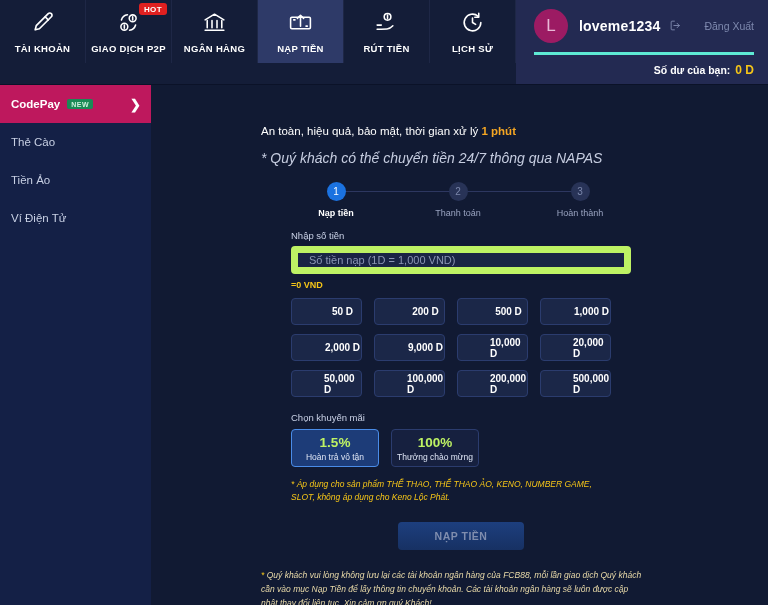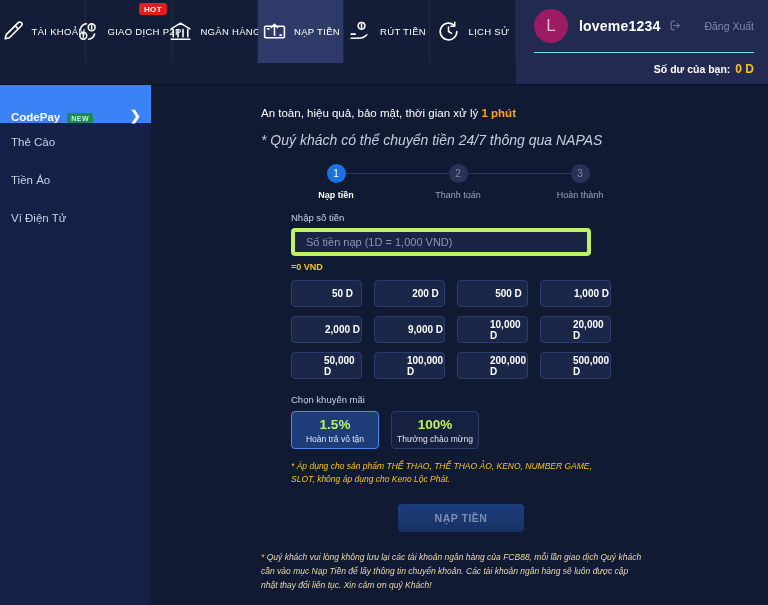--- a/index.html
+++ b/index.html
@@ -14,32 +14,32 @@
   
   .topbar {
     display: flex; height: 85px; width: 768px;
     background: #141d38;
     border-bottom: 1px solid #0b1228;
   }
   .nav { display: flex; height: 85px; }
   .nav-item {
     position: relative;
     width: 86px; height: 63px;
-    display: flex; flex-direction: row;
+    display: flex; flex-direction: column;
     align-items: center; justify-content: center;
     gap: 7px;
     border-right: 1px solid #1e2746;
     cursor: pointer;
   }
   .nav-item:first-child { border-left: none; }
   .nav-item.active { background: #2e3a68; }
   .nav-ico { width: 26px; height: 26px; color: #ffffff; display:flex; align-items:center; justify-content:center; }
   .nav-ico svg { width: 25px; height: 25px; display: block; }
   .nav-label {
-    font-size: 9.5px; font-weight: normal; color: #ffffff;
+    font-size: 9.5px; font-weight: bold; color: #ffffff;
     letter-spacing: .3px; white-space: nowrap;
   }
   .hot-badge {
     position: absolute; top: 3px; right: 4px;
     background: #e02020; color: #fff;
     font-size: 8px; font-weight: bold;
     padding: 1.5px 5px; border-radius: 3px;
     letter-spacing: .4px;
   }
 
@@ -60,54 +60,54 @@
   .username {
     margin-left: 11px; color: #ffffff;
     font-size: 14px; font-weight: bold; letter-spacing: .2px;
   }
   .logout {
     margin-left: auto; display: flex; align-items: center; gap: 22px;
     color: #7e89ae; font-size: 10.5px; cursor: pointer;
   }
   .logout svg { width: 13px; height: 13px; }
   .balrow {
-    border-top: 1px solid #5eead4;
+    border-top: 3px solid #5eead4;
     height: 32px; display: flex; align-items: center; justify-content: flex-end;
   }
   .bal-label { color: #ffffff; font-size: 10.5px; font-weight: bold; }
   .bal-value { color: #f5c518; font-size: 12px; font-weight: bold; margin-left: 5px; }
 
   
   .body { display: flex; height: 520px; }
 
   
   .sidebar { width: 151px; background: #142046; height: 520px; padding-top: 0; }
   .side-item {
     height: 38px; display: flex; align-items: center;
     padding: 0 10px 0 11px;
     color: #c8d0e4; font-size: 11.5px;
     cursor: pointer;
   }
-  .side-item.active { background: #3b82f6; color: #ffffff; font-weight: bold; align-items: flex-end; }
+  .side-item.active { background: #be185d; color: #ffffff; font-weight: bold; }
   .new-badge {
     background: #1b8a56; color: #cdf0dd;
     font-size: 7px; font-weight: bold;
     padding: 1.5px 4px; border-radius: 2px;
     margin-left: 7px; letter-spacing: .5px;
   }
   .chev { margin-left: auto; font-size: 13px; color: #ffffff; font-weight: bold; }
 
   
   .main {
     flex: 1; background: #111a33; height: 520px;
     padding: 22px 0 0 0; position: relative;
   }
   .inner { width: 450px; margin-left: 110px; }
 
-  .headline { font-size: 11.5px; color: #ffffff; }
+  .headline { font-size: 11.5px; color: #ffffff; margin-top: 18px; }
   .headline b { color: #f5a623; }
   .subnote {
     margin-top: 13px; font-size: 14px; color: #c6cde0;
     font-style: italic;
   }
 
   
   .stepper {
     margin-top: 16px; display: flex; position: relative;
     width: 366px; margin-left: 14px;
@@ -124,22 +124,22 @@
   .step-line {
     position: absolute; top: 9px; height: 1px; background: #2d3760; z-index: 1;
   }
   .step-line.l1 { left: 70px; width: 105px; }
   .step-line.l2 { left: 192px; width: 105px; }
 
   
   .form { margin-top: 12px; margin-left: 30px; width: 340px; }
   .field-label { font-size: 9.5px; color: #c9d1e6; margin-bottom: 5px; }
   .amount-input {
-    width: 300px; height: 28px;
-    background: #1a2444; border: 4px solid #bef264;
+    width: 340px; height: 28px;
+    background: #1a2444; border: 7px solid #bef264;
     border-radius: 4px; color: #8b95b4;
     font-size: 11px; padding: 0 11px;
     font-family: "Liberation Sans", sans-serif;
     outline: none;
   }
   .amount-input::placeholder { color: #8b95b4; }
   .conv { margin-top: 6px; font-size: 9px; color: #f5c518; font-weight: bold; }
 
   .chips { margin-top: 8px; display: grid; grid-template-columns: repeat(4, 71px); gap: 9px 12px; }
   .chip {

